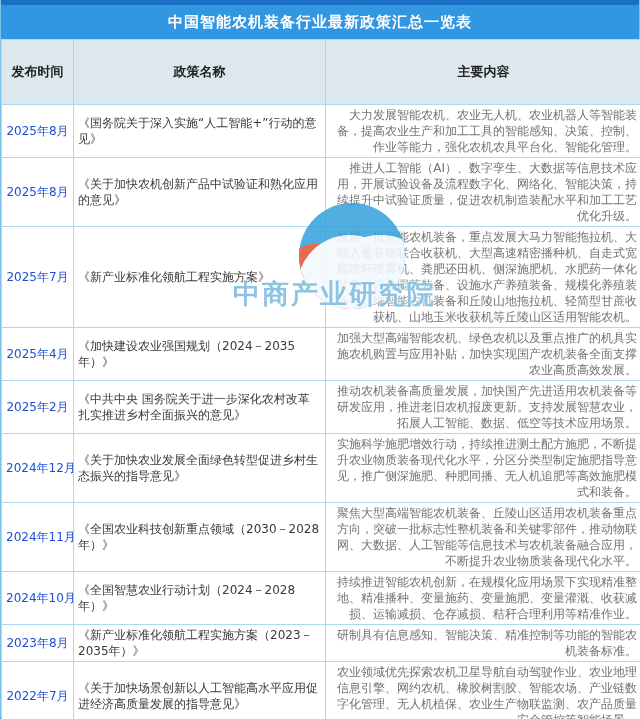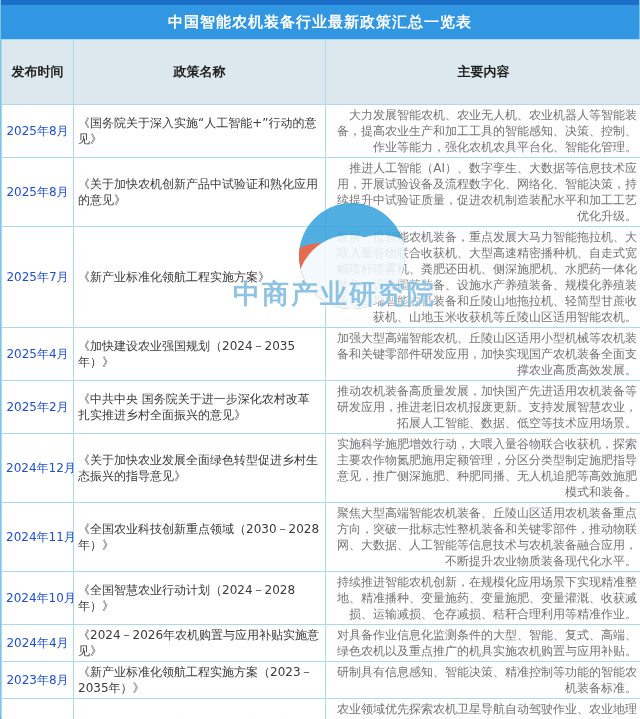--- a/index.html
+++ b/index.html
@@ -110,52 +110,47 @@
 
   <tr>
     <td class="c-date">2025年7月</td>
     <td class="c-name">《新产业标准化领航工程实施方案》</td>
     <td class="c-content">发展一批智能农机装备，重点发展大马力智能拖拉机、大喂入量谷物联合收获机、大型高速精密播种机、自走式宽幅喷杆喷雾机、粪肥还田机、侧深施肥机、水肥药一体化装备、设施园艺装备、设施水产养殖装备、规模化养殖装备等高端智能农机装备和丘陵山地拖拉机、轻简型甘蔗收获机、山地玉米收获机等丘陵山区适用智能农机。</td>
   </tr>
 
   <tr>
     <td class="c-date">2025年4月</td>
     <td class="c-name">《加快建设农业强国规划（2024－2035年）》</td>
-    <td class="c-content">加强大型高端智能农机、丘陵山区适用小型机械等农机装备和关键零部件研发应用，加快实现国产农机装备全面支撑农业高质高效发展。</td>
+    <td class="c-content">加强大型高端智能农机、绿色农机以及重点推广的机具实施农机购置与应用补贴，加快实现国产农机装备全面支撑农业高质高效发展。</td>
   </tr>
 
   <tr>
     <td class="c-date">2025年2月</td>
     <td class="c-name">《中共中央 国务院关于进一步深化农村改革 扎实推进乡村全面振兴的意见》</td>
     <td class="c-content">推动农机装备高质量发展，加快国产先进适用农机装备等研发应用，推进老旧农机报废更新。支持发展智慧农业，拓展人工智能、数据、低空等技术应用场景。</td>
   </tr>
 
   <tr>
     <td class="c-date">2024年12月</td>
     <td class="c-name">《关于加快农业发展全面绿色转型促进乡村生态振兴的指导意见》</td>
-    <td class="c-content">实施科学施肥增效行动，大喂入量谷物联合收获机，探索主要农作物氮肥施用定额管理，分区分类型制定施肥指导意见，推广侧深施肥、种肥同播、无人机追肥等高效施肥模式和装备。</td>
+    <td class="c-content">实施科学施肥增效行动，持续推进测土配方施肥，不断提升农业物质装备现代化水平，分区分类型制定施肥指导意见，推广侧深施肥、种肥同播、无人机追肥等高效施肥模式和装备。</td>
   </tr>
 
   <tr>
     <td class="c-date">2024年11月</td>
     <td class="c-name">《全国农业科技创新重点领域（2030－2028年）》</td>
     <td class="c-content">聚焦大型高端智能农机装备、丘陵山区适用农机装备重点方向，突破一批标志性整机装备和关键零部件，推动物联网、大数据、人工智能等信息技术与农机装备融合应用，不断提升农业物质装备现代化水平。</td>
   </tr>
 
   <tr>
     <td class="c-date">2024年10月</td>
     <td class="c-name">《全国智慧农业行动计划（2024－2028年）》</td>
     <td class="c-content">持续推进智能农机创新，在规模化应用场景下实现精准整地、精准播种、变量施药、变量施肥、变量灌溉、收获减损、运输减损、仓存减损、秸秆合理利用等精准作业。</td>
   </tr>
 
-  <tr>
-    <td class="c-date">2024年4月</td>
-    <td class="c-name">《2024－2026年农机购置与应用补贴实施意见》</td>
-    <td class="c-content">对具备作业信息化监测条件的大型、智能、复式、高端、绿色农机以及重点推广的机具实施农机购置与应用补贴。</td>
-  </tr>
 
   <tr>
     <td class="c-date">2023年8月</td>
     <td class="c-name">《新产业标准化领航工程实施方案（2023－2035年）》</td>
     <td class="c-content">研制具有信息感知、智能决策、精准控制等功能的智能农机装备标准。</td>
   </tr>
 
 
   <tr>
     <td class="c-date">2022年7月</td>

